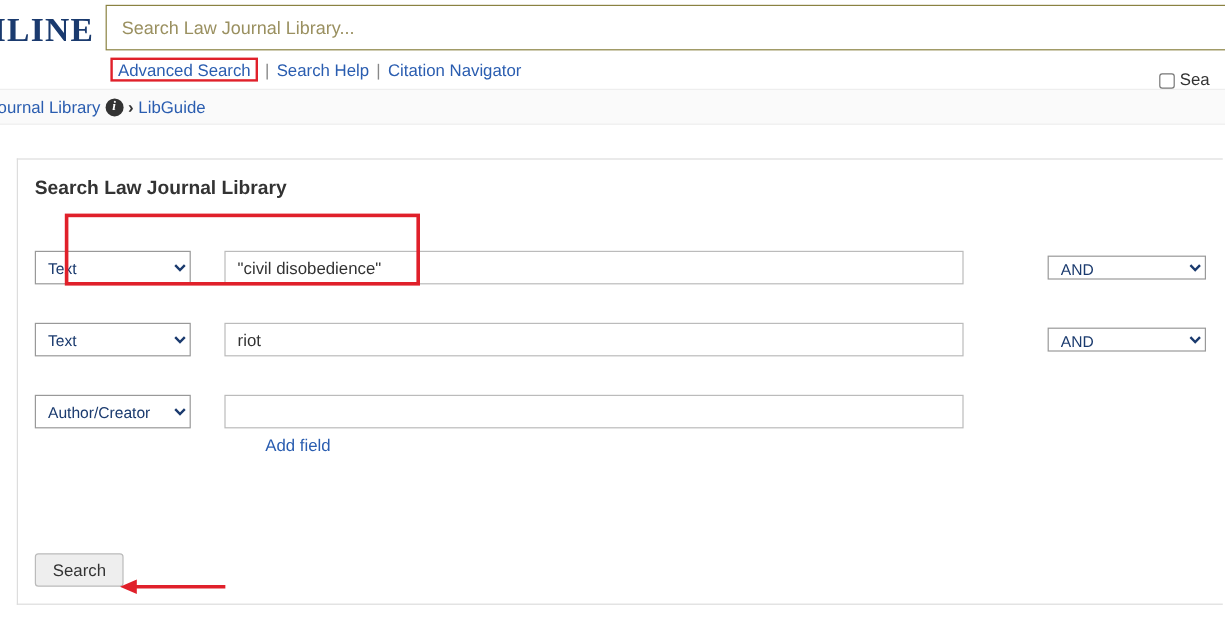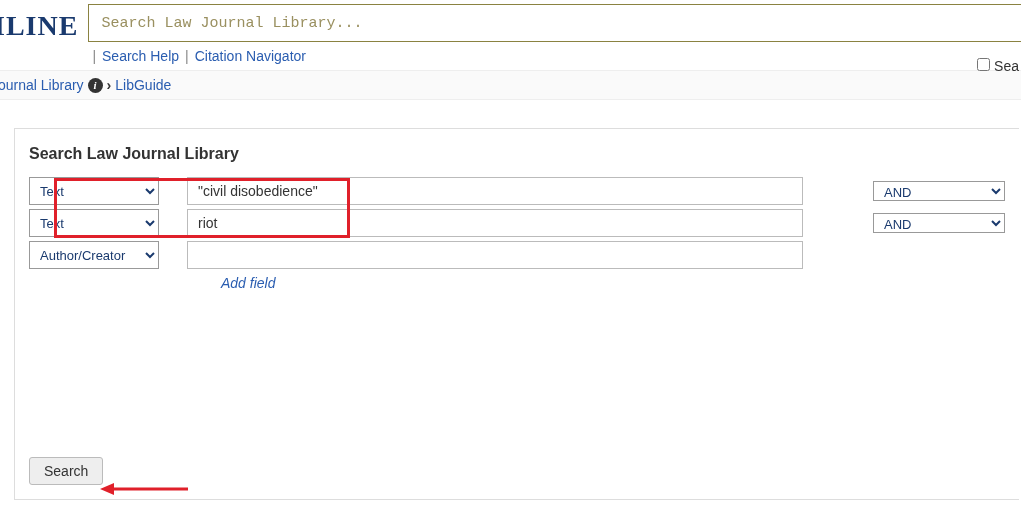--- a/index.html
+++ b/index.html
@@ -40,21 +40,20 @@
       padding: 0 12px;
       margin-right: -2px;
     }
     .search-bar input {
       border: none;
       outline: none;
       width: 100%;
       font-size: 15px;
       color: #c2410c;
       background: transparent;
-      font-family: Liberation Mono, monospace;
     }
     .search-bar input::placeholder { color: #9a9060; }
     .sub-links {
       display: flex;
       align-items: center;
       gap: 6px;
       padding: 6px 0 6px 4px;
       font-size: 14px;
       color: #555;
     }
@@ -63,24 +62,24 @@
       text-decoration: none;
       cursor: pointer;
     }
     .sub-links .sep { color: #888; }
     .adv-box {
       border: 2px solid #e0202a;
       padding: 0 4px;
     }
     .sea-check {
       position: absolute;
-      right: 2px;
+      right: 13px;
       top: 58px;
       display: flex;
-      align-items: flex-start;
+      align-items: flex-end;
       gap: 4px;
       font-size: 14px;
       color: #333;
     }
     .breadcrumb {
       background: #fafafa;
       border-top: 1px solid #eee;
       border-bottom: 1px solid #eee;
       padding: 6px 0 6px 0;
       font-size: 14px;
@@ -121,20 +120,21 @@
       font-size: 16px;
       font-weight: bold;
       color: #333;
       margin-bottom: 14px;
     }
     .rows { display: flex; flex-direction: column; gap: 4px; }
     .row {
       display: flex;
       align-items: center;
       gap: 28px;
+      margin-top: 28px;
     }
     select.field-sel {
       width: 130px;
       height: 28px;
       border: 1px solid #999;
       font-size: 13px;
       color: #1a3a6e;
       padding: 2px 6px;
       background: #fff;
     }
@@ -157,21 +157,20 @@
       background: #fff;
       margin-left: auto;
     }
     .add-field {
       color: #2a5db0;
       font-size: 14px;
       cursor: pointer;
       margin-left: 192px;
       margin-top: 6px;
       display: inline-block;
-      font-style: italic;
     }
     .search-btn {
       position: absolute;
       left: 14px;
       bottom: 14px;
       background: #eee;
       border: 1px solid #bbb;
       border-radius: 3px;
       padding: 5px 14px;
       font-size: 14px;
@@ -198,20 +197,21 @@
 </head>
 <body>
 
 <div class="header">
   <div class="logo">ILINE</div>
   <div class="search-col">
     <div class="search-bar">
       <input type="text" placeholder="Search Law Journal Library..." style="">
     </div>
     <div class="sub-links">
+      <span class="adv-box"><a>Advanced Search</a></span>
       <span class="sep">|</span>
       <a>Search Help</a>
       <span class="sep">|</span>
       <a>Citation Navigator</a>
     </div>
   </div>
 </div>
 
 <div class="sea-check">
   <input type="checkbox" style="">

